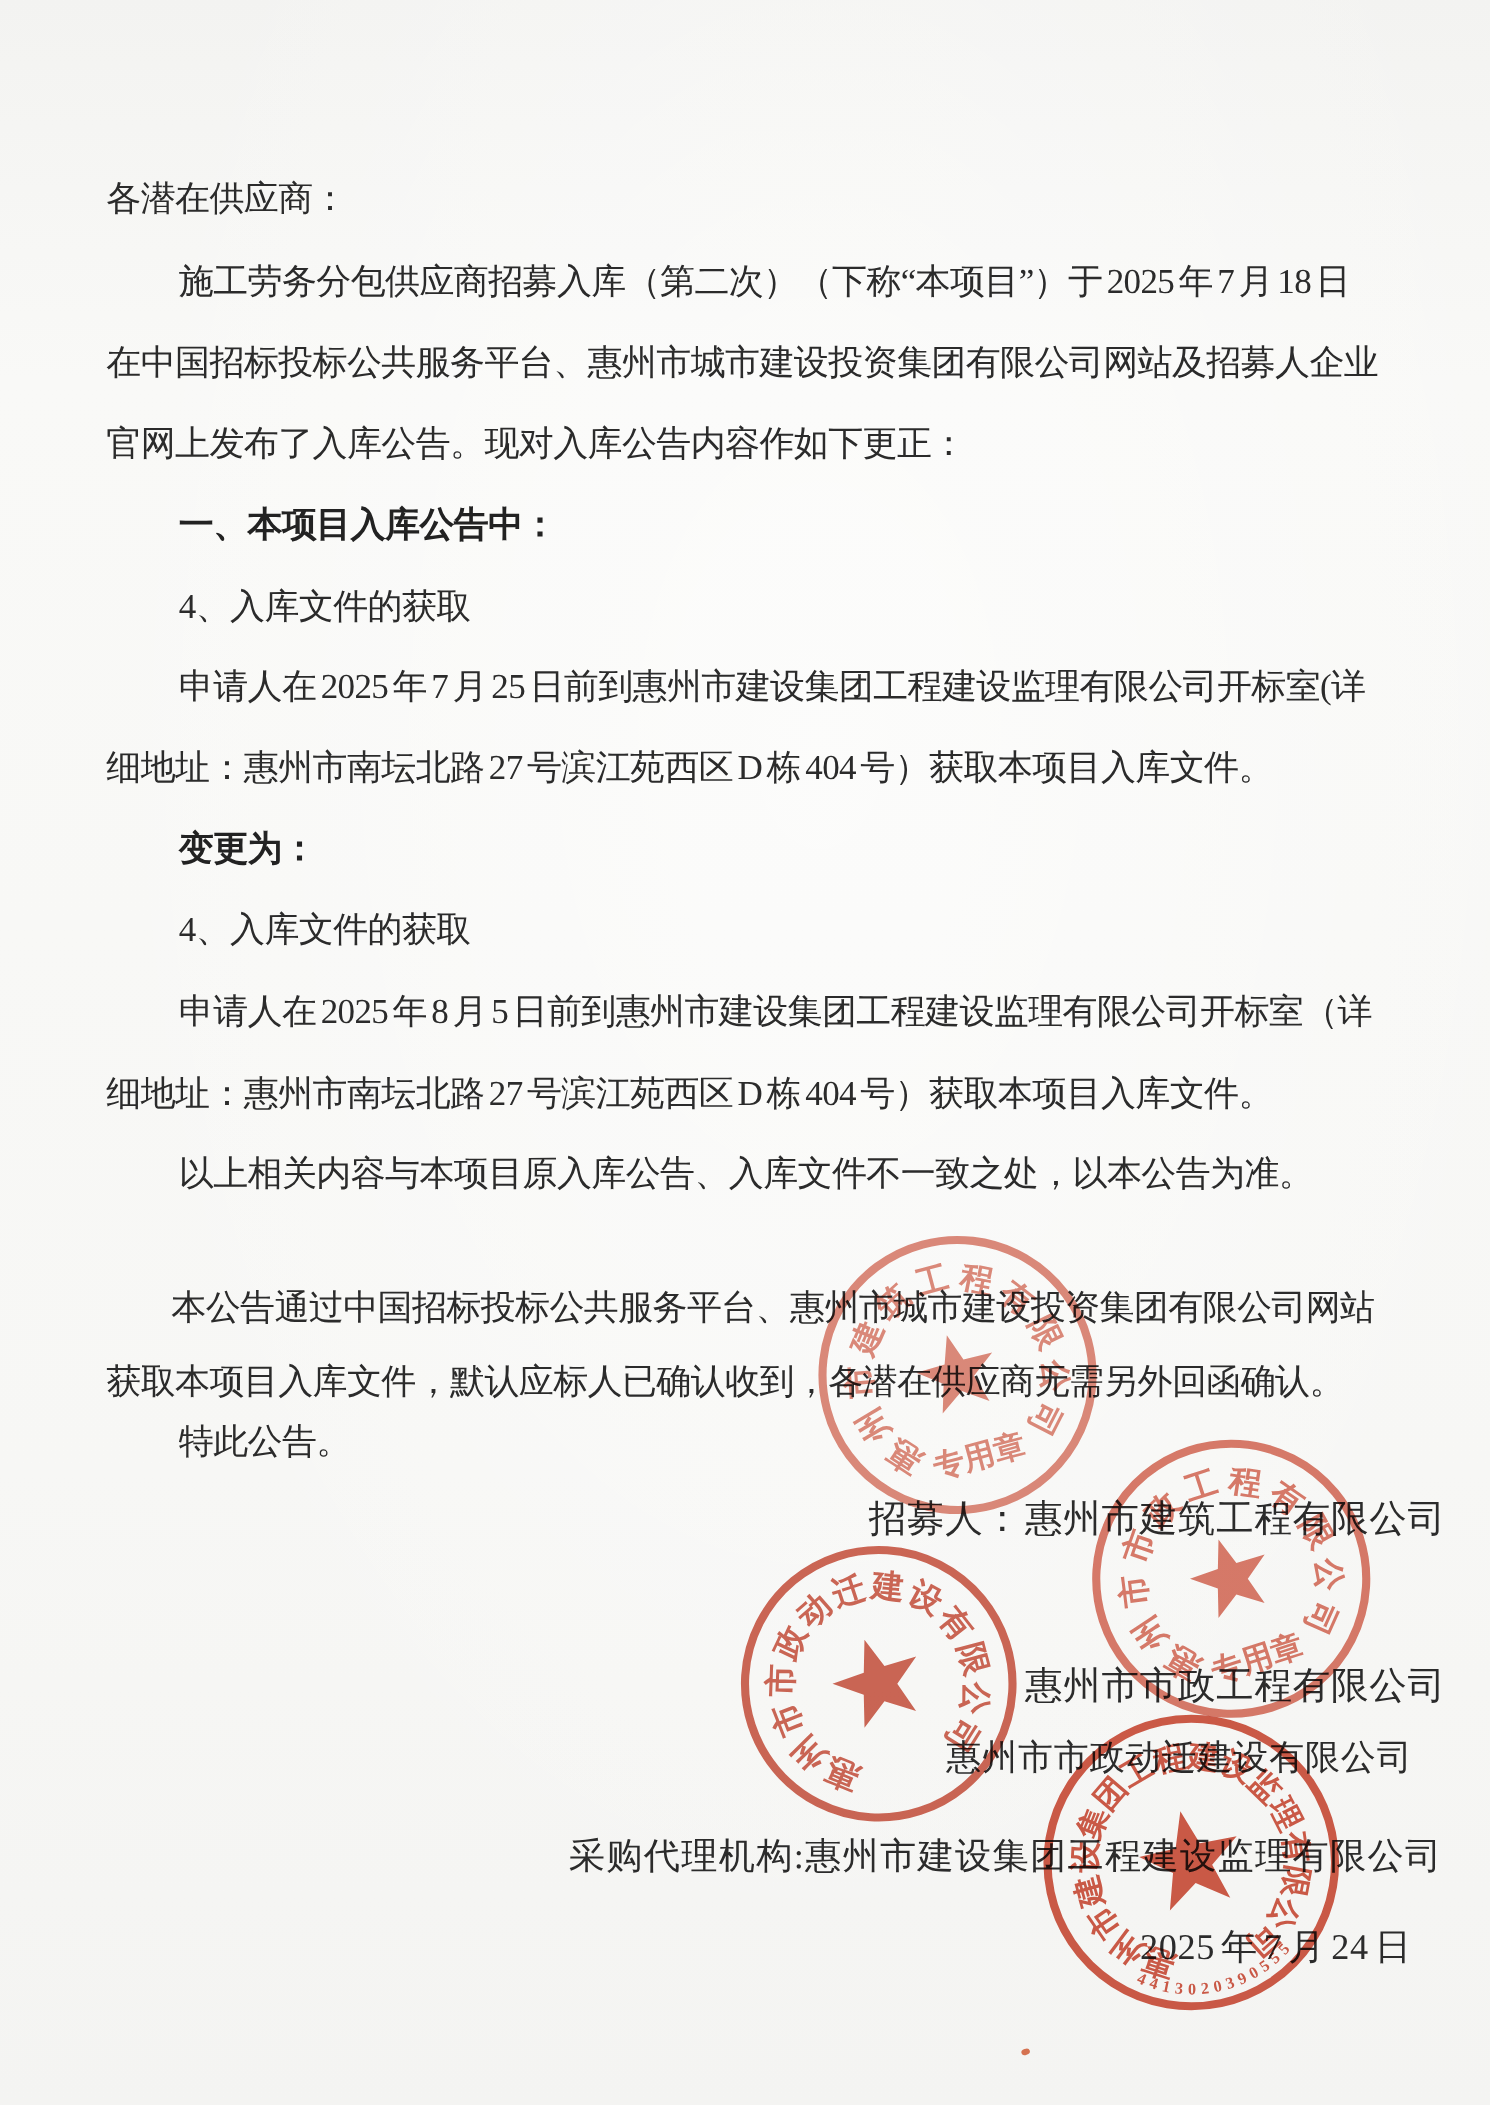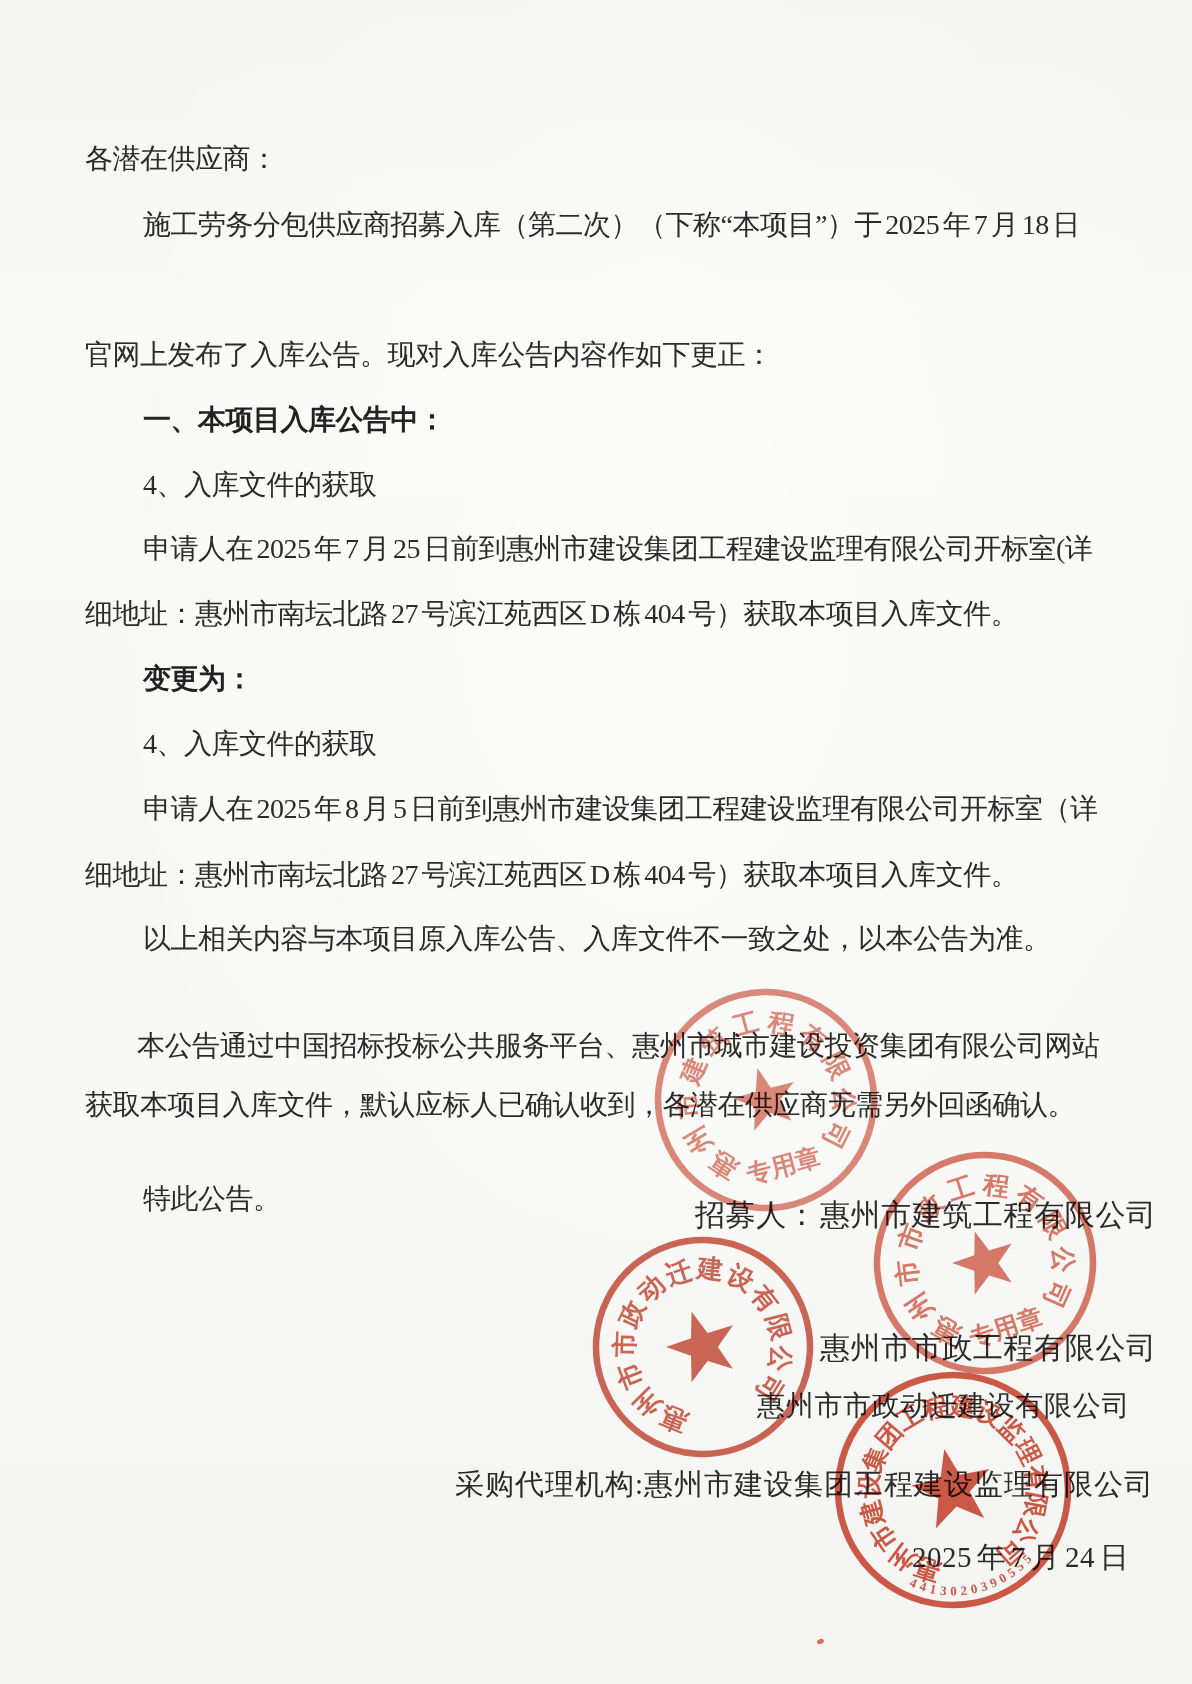--- a/index.html
+++ b/index.html
@@ -40,39 +40,40 @@
 </style>
 </head>
 <body>
 
 <div class="page">
 
 
   <div class="ln" style="left:85px;top:140px;">各潜在供应商：</div>
 
   <div class="ln" style="left:143px;top:206px;">施工劳务分包供应商招募入库（第二次）（下称“本项目”）于 2025 年 7 月 18 日</div>
+  <div class="ln" style="left:85px;top:271px;">在中国招标投标公共服务平台、惠州市城市建设投资集团有限公司网站及招募人企业</div>
   <div class="ln" style="left:85px;top:336px;">官网上发布了入库公告。现对入库公告内容作如下更正：</div>
 
   <div class="ln bold" style="left:143px;top:401px;">一、本项目入库公告中：</div>
 
   <div class="ln" style="left:143px;top:466px;">4、入库文件的获取</div>
   <div class="ln" style="left:143px;top:530px;">申请人在 2025 年 7 月 25 日前到惠州市建设集团工程建设监理有限公司开标室(详</div>
   <div class="ln" style="left:85px;top:595px;">细地址：惠州市南坛北路 27 号滨江苑西区 D 栋 404 号）获取本项目入库文件。</div>
 
   <div class="ln bold" style="left:143px;top:660px;">变更为：</div>
 
   <div class="ln" style="left:143px;top:725px;">4、入库文件的获取</div>
   <div class="ln" style="left:143px;top:790px;text-align:center;">申请人在 2025 年 8 月 5 日前到惠州市建设集团工程建设监理有限公司开标室（详</div>
   <div class="ln" style="left:85px;top:856px;">细地址：惠州市南坛北路 27 号滨江苑西区 D 栋 404 号）获取本项目入库文件。</div>
 
   <div class="ln" style="left:137px;top:1027px;">本公告通过中国招标投标公共服务平台、惠州市城市建设投资集团有限公司网站</div>
 
   <div class="ln" style="left:143px;top:920px;">以上相关内容与本项目原入库公告、入库文件不一致之处，以本公告为准。</div>
   <div class="ln" style="left:85px;top:1086px;">获取本项目入库文件，默认应标人已确认收到，各潜在供应商无需另外回函确认。</div>
-  <div class="ln" style="left:143px;top:1180px;">特此公告。</div>
+  <div class="ln" style="left:143px;top:1134px;">特此公告。</div>
 
   <div class="ln sig" style="left:695px;top:1195px;">招募人：</div>
   <div class="ln sig" style="left:820px;top:1195px;">惠州市建筑工程有限公司</div>
   <div class="ln sig" style="left:820px;top:1296px;margin-top:32px;">惠州市市政工程有限公司</div>
   <div class="ln sig-tight" style="left:757px;top:1387px;">惠州市市政动迁建设有限公司</div>
   <div class="ln agency" style="left:455px;top:1465px;">采购代理机构:惠州市建设集团工程建设监理有限公司</div>
   <div class="ln datefs" style="left:912px;top:1538px;">2025 年 7 月 24 日</div>
 
   <div id="stamps-layer">
       <svg width="256" height="256" class="stamp" style="left: 638px; top: 972px; opacity: 0.68;">

